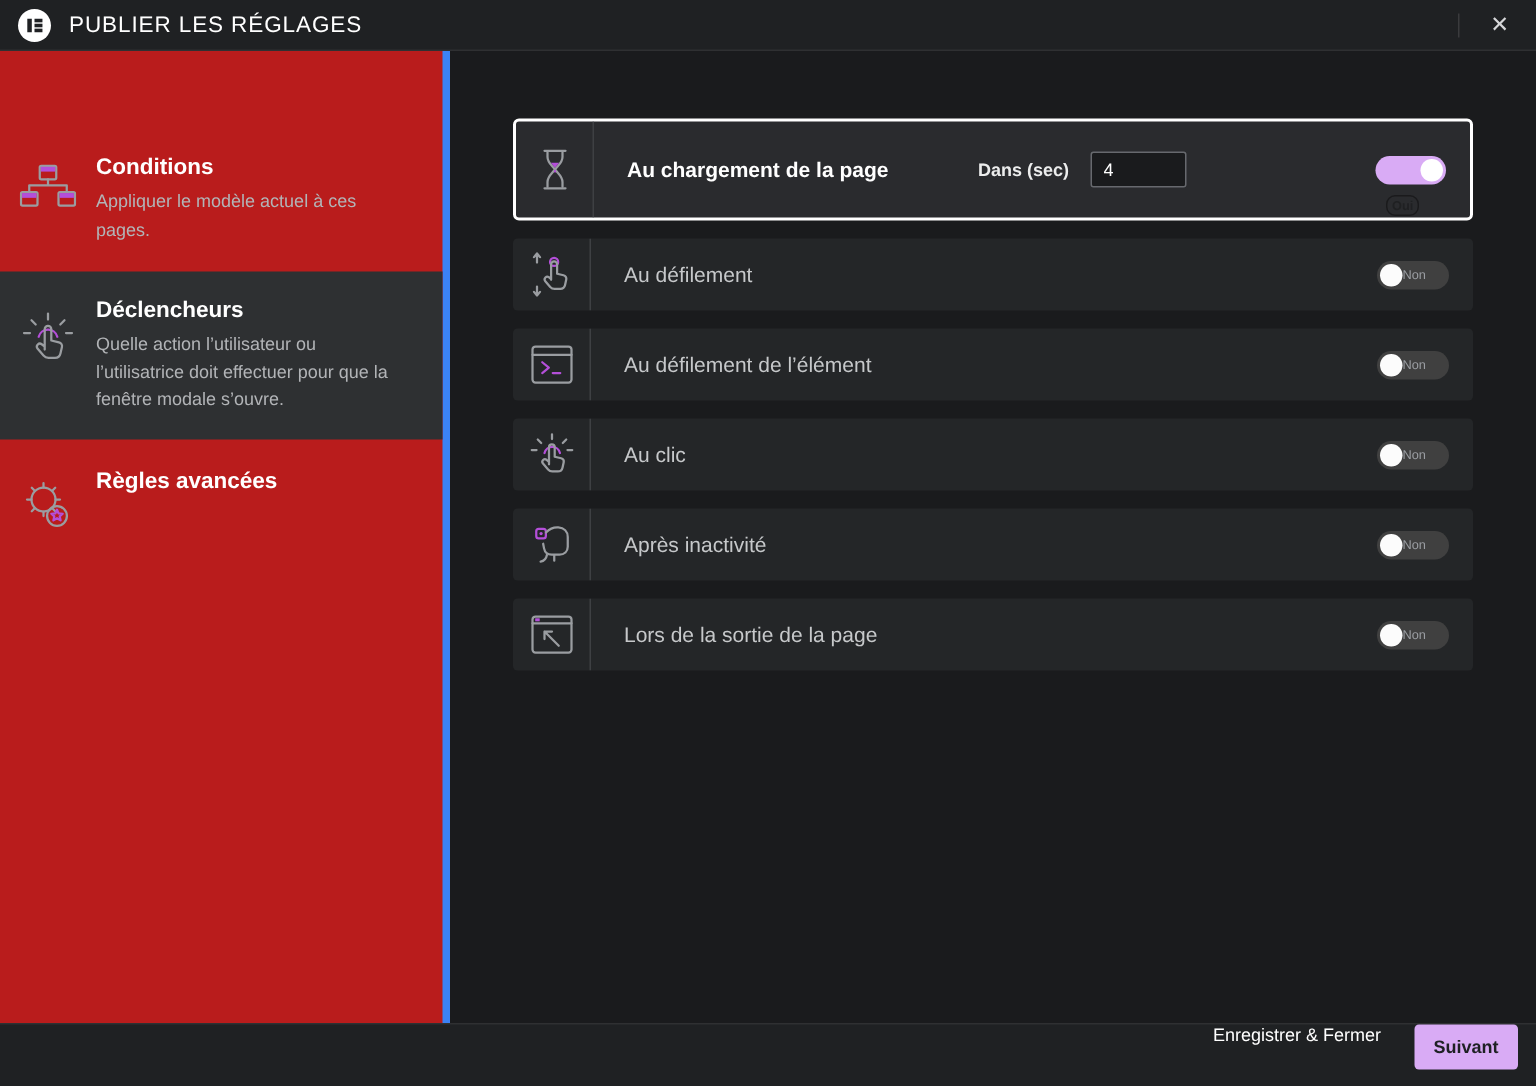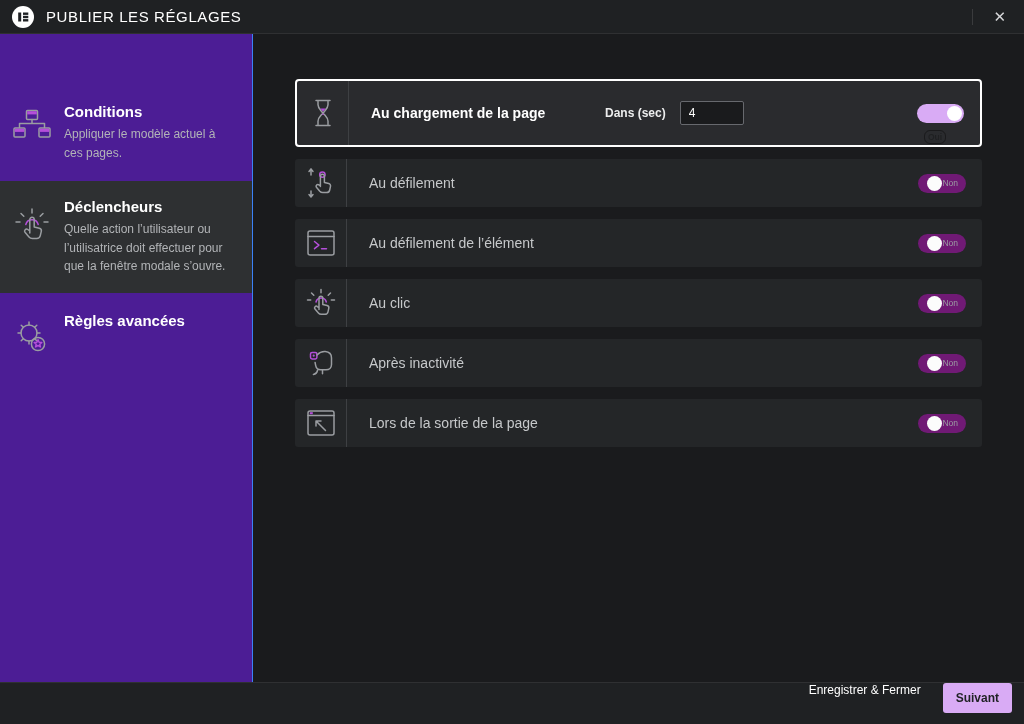--- a/index.html
+++ b/index.html
@@ -26,21 +26,21 @@
   .header-spacer { flex:1; }
   .header-divider { width:1px; height:16px; background:#3a3b3d; margin-right:14px; }
   .close-btn {
     color:#d6d7d9; font-size:15px; line-height:1; cursor:pointer; padding:4px 6px;
   }
 
   
   .main { flex:1; display:flex; overflow:hidden; }
 
   .sidebar {
-    width:253px; flex:0 0 auto; background:#4c1d95; border-right:1px solid #3b82f6;
+    width:300px; flex:0 0 auto; background:#b91c1c; border-right:5px solid #3b82f6;
     padding-top:52px;
   }
   .side-item { display:flex; padding:17px 26px 17px 0; margin-bottom:2px; cursor:pointer; }
   .side-item.selected { background:#2e3032; }
   .side-icon-cell { width:64px; flex:0 0 auto; display:flex; justify-content:center; padding-top:6px; }
   .side-text h3 { color:#ffffff; font-size:15px; font-weight:bold; margin-bottom:5px; }
   .side-text p { color:#b2b4b7; font-size:12px; line-height:1.55; }
 
   .content { flex:1; padding:45px 42px 0 42px; }
 
@@ -67,21 +67,21 @@
   .row-spacer { flex:1; }
 
   
   .toggle { display:flex; align-items:center; align-self:center; margin-right:16px; border-radius:10px; height:19px; cursor:pointer; flex:0 0 auto; }
   .toggle.on { background:#d9abf5; width:47px; justify-content:space-between; padding:0 2px 0 7px; }
   .toggle.on .toggle-label {
     color:#1f2022; font-size:8.5px; font-weight:bold;
     border:1px solid rgba(20,20,22,.7); border-radius:6px; padding:1px 3px;margin-top:48px;
   }
   .toggle.on .knob { width:15px; height:15px; border-radius:50%; background:#ffffff; }
-  .toggle.off { background:#701a75; width:48px; justify-content:flex-end; padding:0 8px 0 2px; }
+  .toggle.off { background:#404040; width:48px; justify-content:flex-start; padding:0 8px 0 2px; }
   .toggle.off .knob { width:15px; height:15px; border-radius:50%; background:#fcfcfc; }
   .toggle.off .toggle-label { color:#9b9ea3; font-size:8.5px; }
 
   
   .footer {
     height:42px; flex:0 0 auto; background:#1f2123; border-top:1px solid #2f3032;
     display:flex; align-items:flex-start; justify-content:flex-end; padding:0 12px;
   }
   .save-close-btn {
     color:#ffffff; font-size:12px; background:none; border:none; cursor:pointer;

